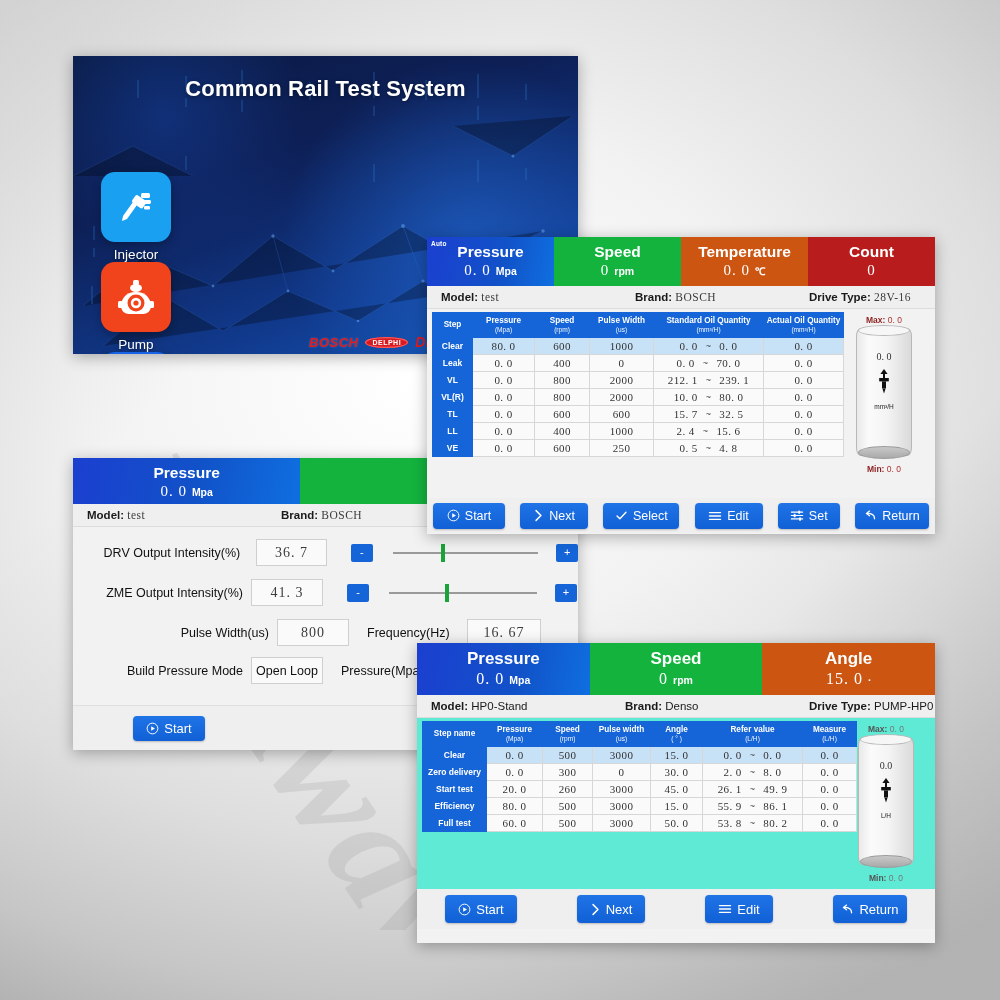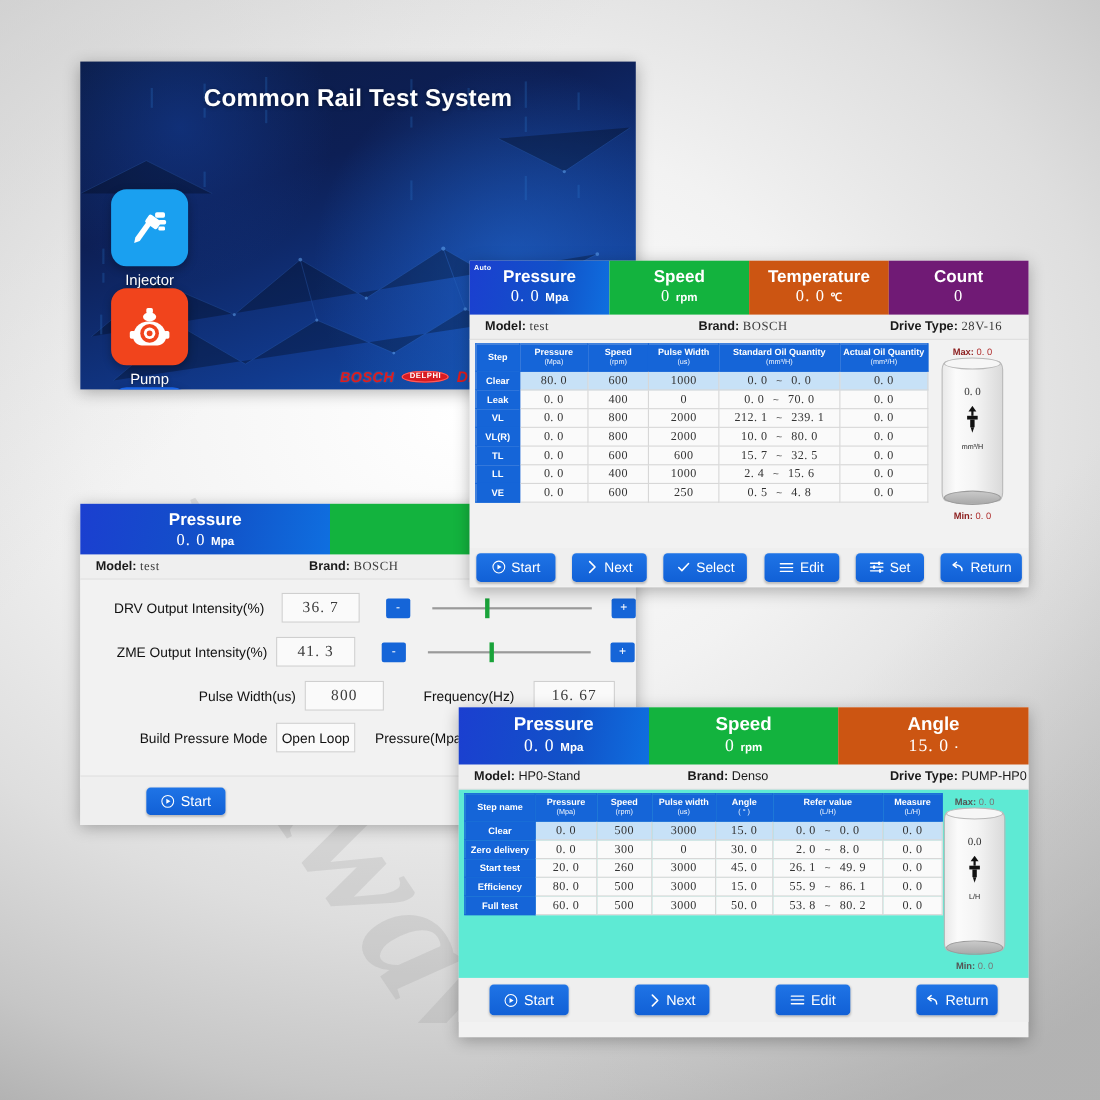--- a/index.html
+++ b/index.html
@@ -377,21 +377,21 @@
       <div style="width:148px;margin-left:20px;position:relative;">
         <div class="track"></div>
         <div class="thumb" style="left:38%;"></div>
       </div>
       <button class="pm" style="margin-left:18px;">+</button>
     </div>
 
     <div class="frow" style="margin-bottom:11px;padding-left:40px;">
       <div class="lab" style="width:156px;">Pulse Width(us)</div>
       <div class="fbox" style="width:70px;margin-left:8px;">800</div>
-      <div class="lab" style="width:100px;margin-left:36px;text-align:left;">Frequency(Hz)</div>
+      <div class="lab" style="width:100px;margin-left:18px;text-align:left;">Frequency(Hz)</div>
       <div class="fbox" style="width:72px;">16. 67</div>
     </div>
 
     <div class="frow">
       <div class="lab" style="width:156px;">Build Pressure Mode</div>
       <div class="fbox txt" style="width:70px;margin-left:8px;">Open Loop</div>
       <div class="lab" style="width:100px;margin-left:18px;text-align:left;">Pressure(Mpa)</div>
     </div>
   </div>
 
@@ -414,21 +414,21 @@
       <div class="v"><span>0. 0</span><span class="u">Mpa</span></div>
     </div>
     <div class="cell" style="background:#13b33e;">
       <div class="k">Speed</div>
       <div class="v"><span>0</span><span class="u">rpm</span></div>
     </div>
     <div class="cell" style="background:#cc5512;">
       <div class="k">Temperature</div>
       <div class="v"><span>0. 0</span><span class="u">℃</span></div>
     </div>
-    <div class="cell" style="background:#701a75;">
+    <div class="cell" style="background:#b91c1c;">
       <div class="k">Count</div>
       <div class="v"><span>0</span></div>
     </div>
   </div>
 
   <div class="subbar">
     <div class="f" style="width:180px;"><b>Model:</b> <span class="val">test</span></div>
     <div class="f" style="width:160px;"><b>Brand:</b> <span class="val">BOSCH</span></div>
     <div class="f"><b>Drive Type:</b> <span class="val">28V-16</span></div>
   </div>

